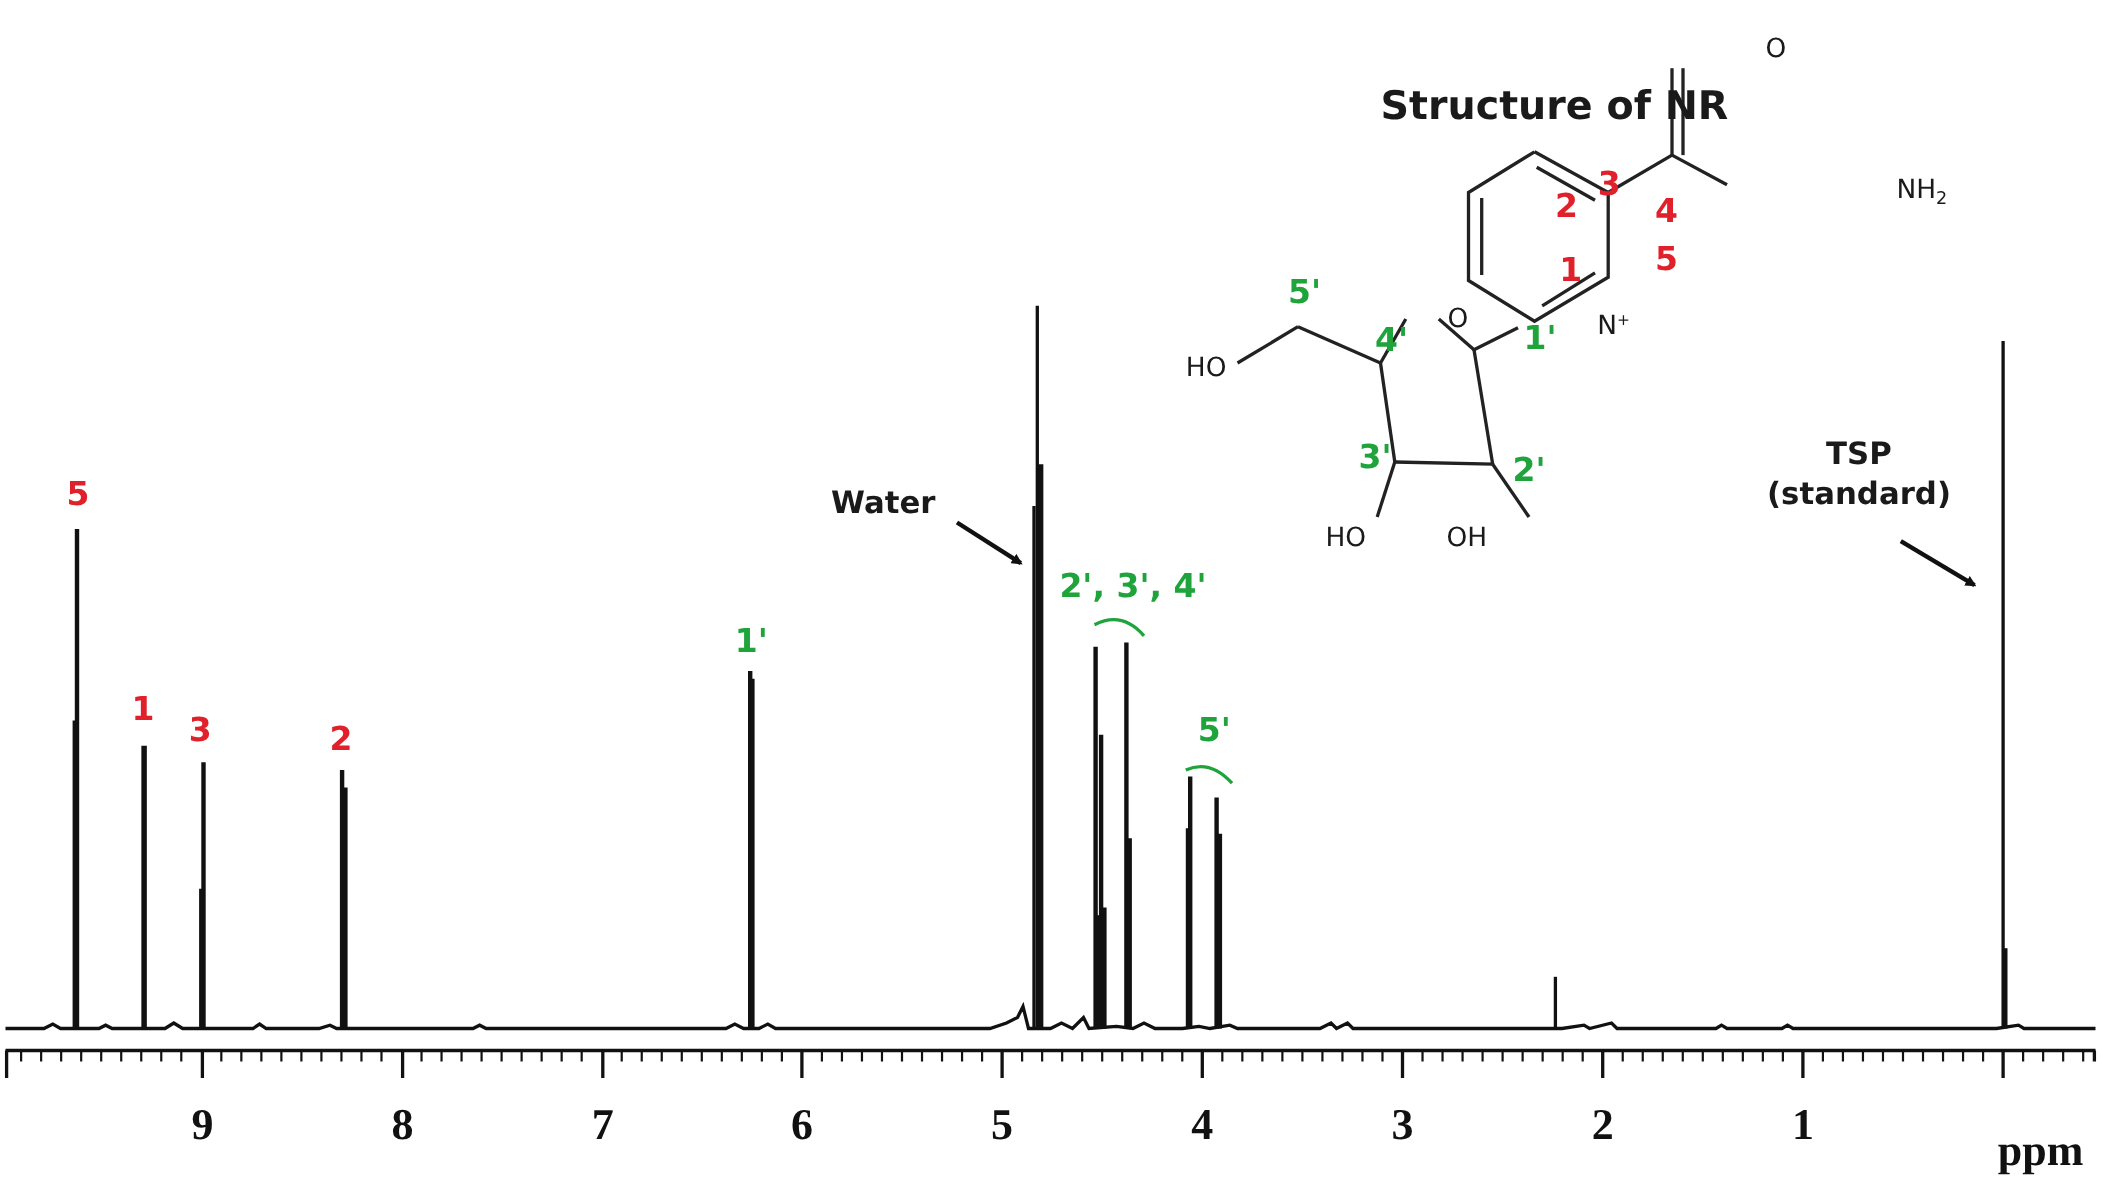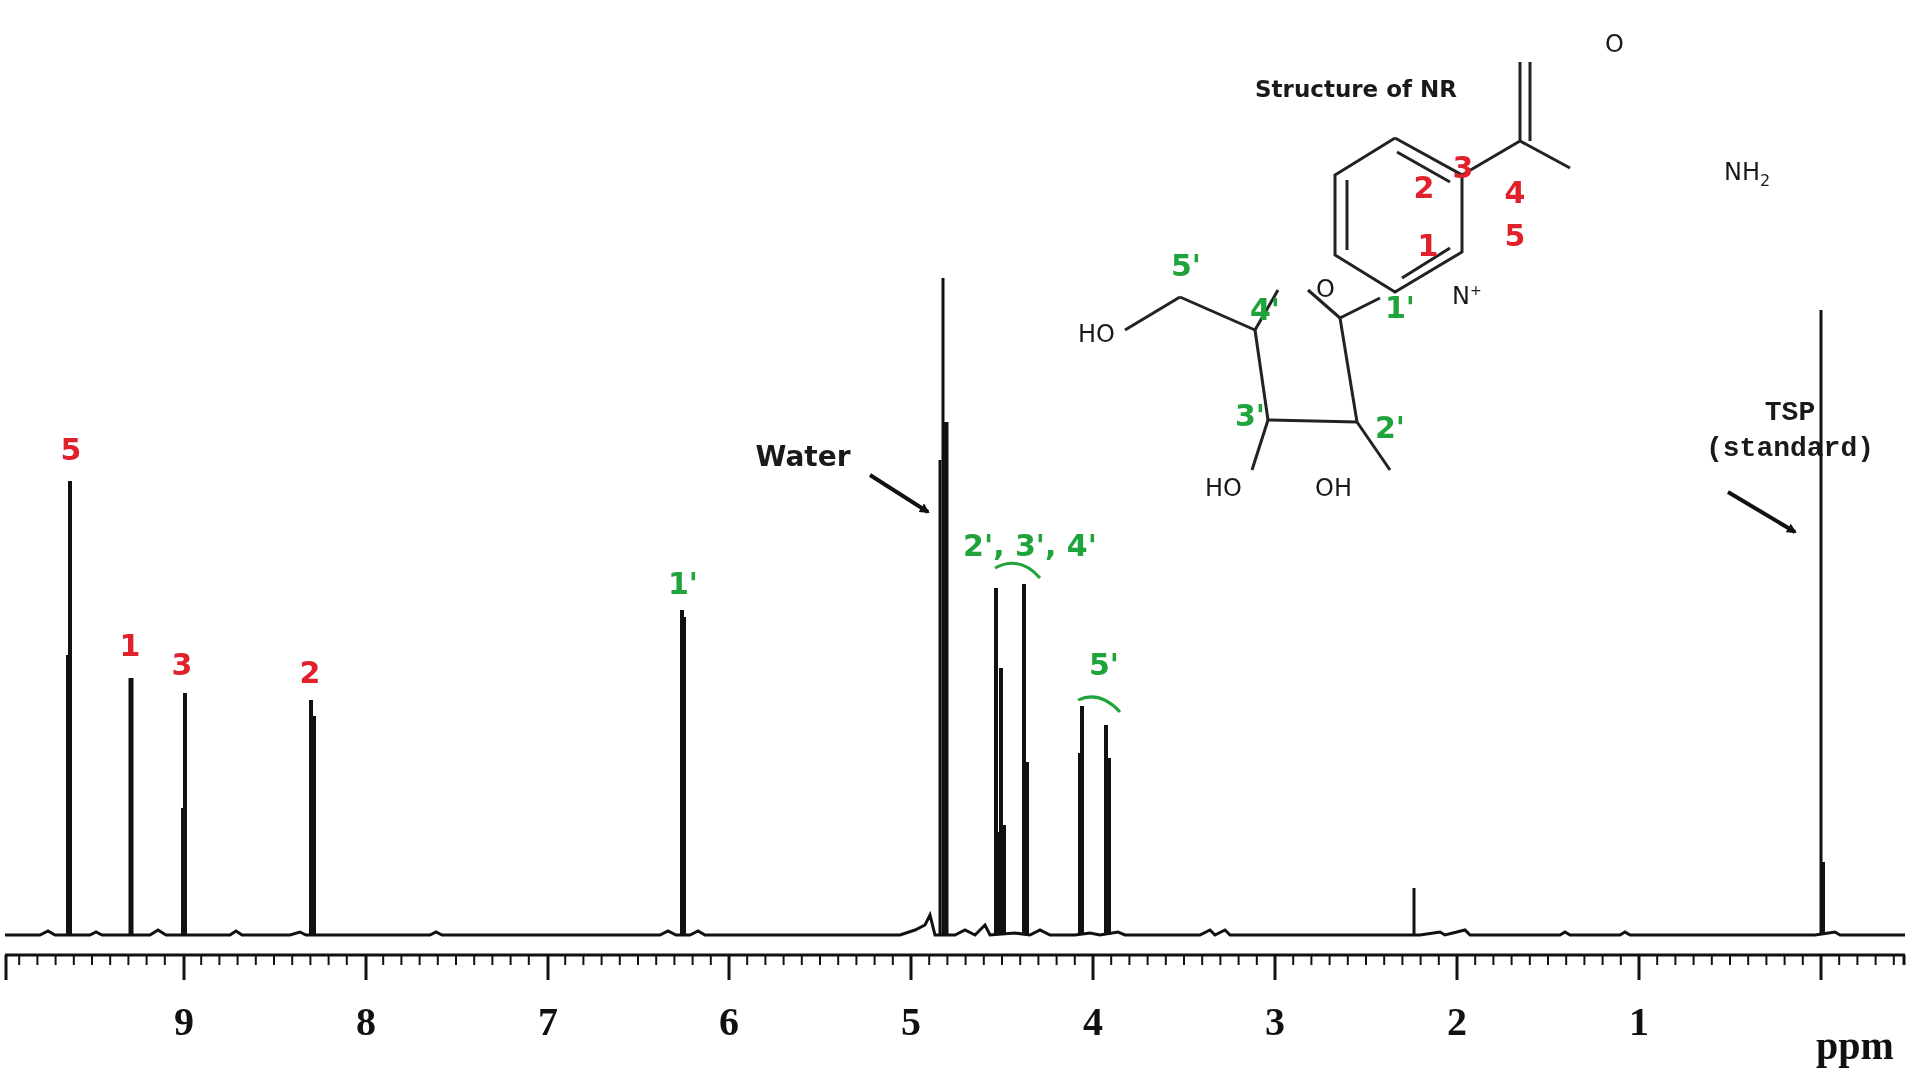--- a/index.html
+++ b/index.html
@@ -3,21 +3,21 @@
 <meta charset="utf-8">
 <style>
   html, body { margin: 0; padding: 0; background: #ffffff; }
   body { width: 1920px; height: 1080px; position: relative; overflow: hidden; font-family: "DejaVu Sans", sans-serif; }
   #stage { position: absolute; left: 0; top: 0; width: 1920px; height: 1080px; }
   .lbl { position: absolute; font-family: "DejaVu Sans", sans-serif; font-weight: bold; white-space: nowrap; transform: translateX(-50%); }
   .red { color: #e0202a; font-size: 30px; }
   .green { color: #1fa33b; font-size: 30px; }
   .black { color: #1a1a1a; font-size: 28px; }
   .tick-lbl { position: absolute; font-family: "Liberation Serif", serif; font-weight: bold; font-size: 40px; color: #111; transform: translateX(-50%); }
-  .title { position: absolute; font-size: 23px; font-weight: bold; color: #1a1a1a; }
+  .title { position: absolute; font-size: 36px; font-weight: bold; color: #1a1a1a; }
   .struct-txt { position: absolute; font-size: 24px; color: #1a1a1a; font-family: "DejaVu Sans", sans-serif; }
 </style>
 </head>
 <body>
 
 <div id="stage">
 
   <svg width="1920" height="1080" style="position:absolute;left:0;top:0">
     <defs>
       <marker id="arrowhead" markerWidth="10" markerHeight="10" refX="8" refY="5" orient="auto" markerUnits="userSpaceOnUse">
@@ -235,25 +235,25 @@
   <div class="lbl green" style="left:1265px;top:292px;">4'</div>
   <div class="lbl green" style="left:1400px;top:290px;">1'</div>
   <div class="lbl green" style="left:1250px;top:398px;">3'</div>
   <div class="lbl green" style="left:1390px;top:410px;">2'</div>
 
   <div class="lbl red" style="left:71px;top:432px;">5</div>
   <div class="lbl red" style="left:130px;top:628px;">1</div>
   <div class="lbl red" style="left:182px;top:647px;">3</div>
   <div class="lbl red" style="left:310px;top:655px;">2</div>
   <div class="lbl green" style="left:683px;top:566px;">1'</div>
-  <div class="lbl green" style="left:1030px;top:516px;margin-top:12px;">2', 3', 4'</div>
+  <div class="lbl green" style="left:1030px;top:516px;">2', 3', 4'</div>
   <div class="lbl green" style="left:1104px;top:647px;">5'</div>
 
   <div class="lbl black" style="left:803px;top:440px;">Water</div>
-  <div class="lbl black" style="left:1790px;top:395px;text-align:center;line-height:36px;font-family:Liberation Mono, monospace;">
+  <div class="lbl black" style="left:1690px;top:395px;text-align:center;line-height:36px;">
     <div>TSP</div>
     <div>(standard)</div>
   </div>
 
   <div class="tick-lbl" style="left:184px;top:998px;">9</div>
   <div class="tick-lbl" style="left:366px;top:998px;">8</div>
   <div class="tick-lbl" style="left:548px;top:998px;">7</div>
   <div class="tick-lbl" style="left:729px;top:998px;">6</div>
   <div class="tick-lbl" style="left:911px;top:998px;">5</div>
   <div class="tick-lbl" style="left:1093px;top:998px;">4</div>

